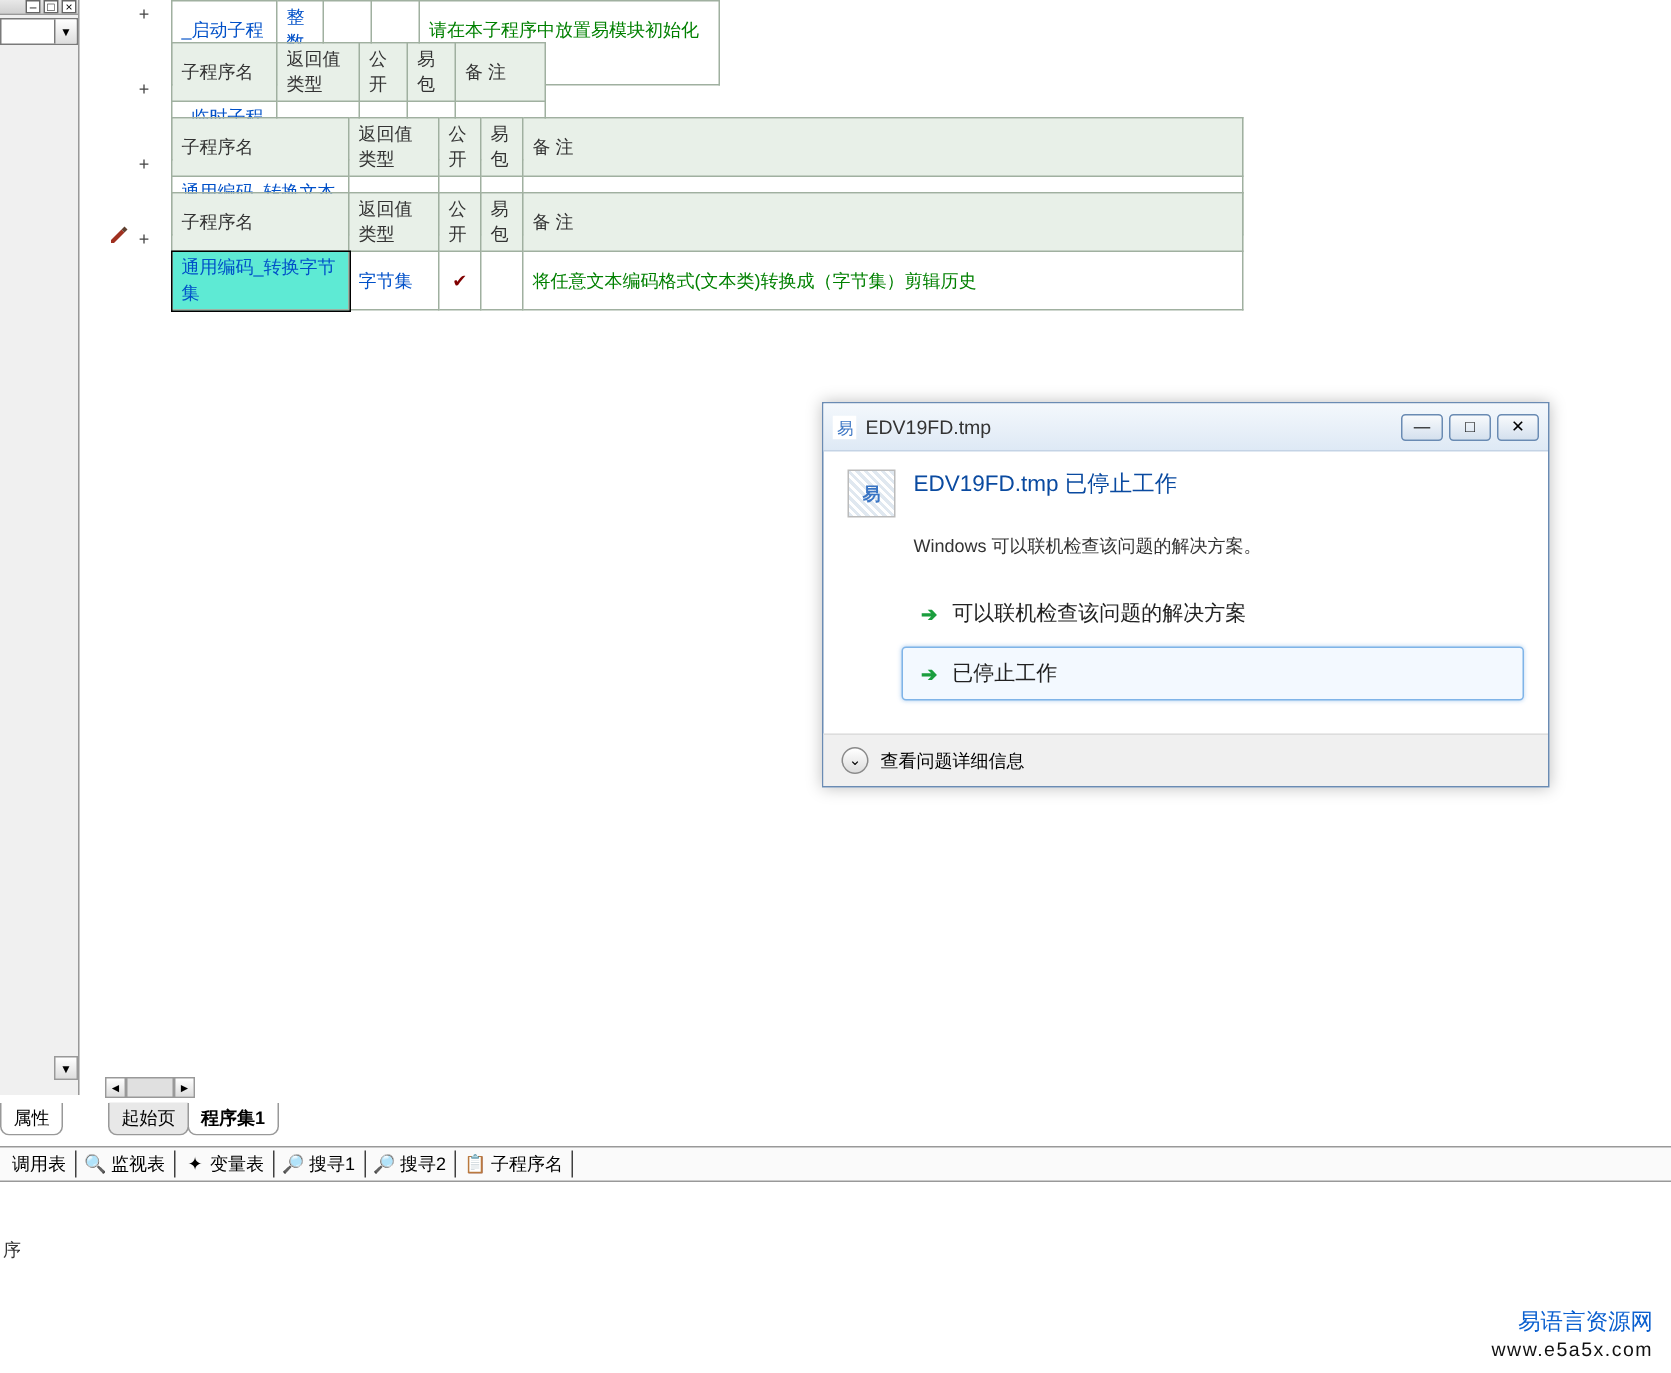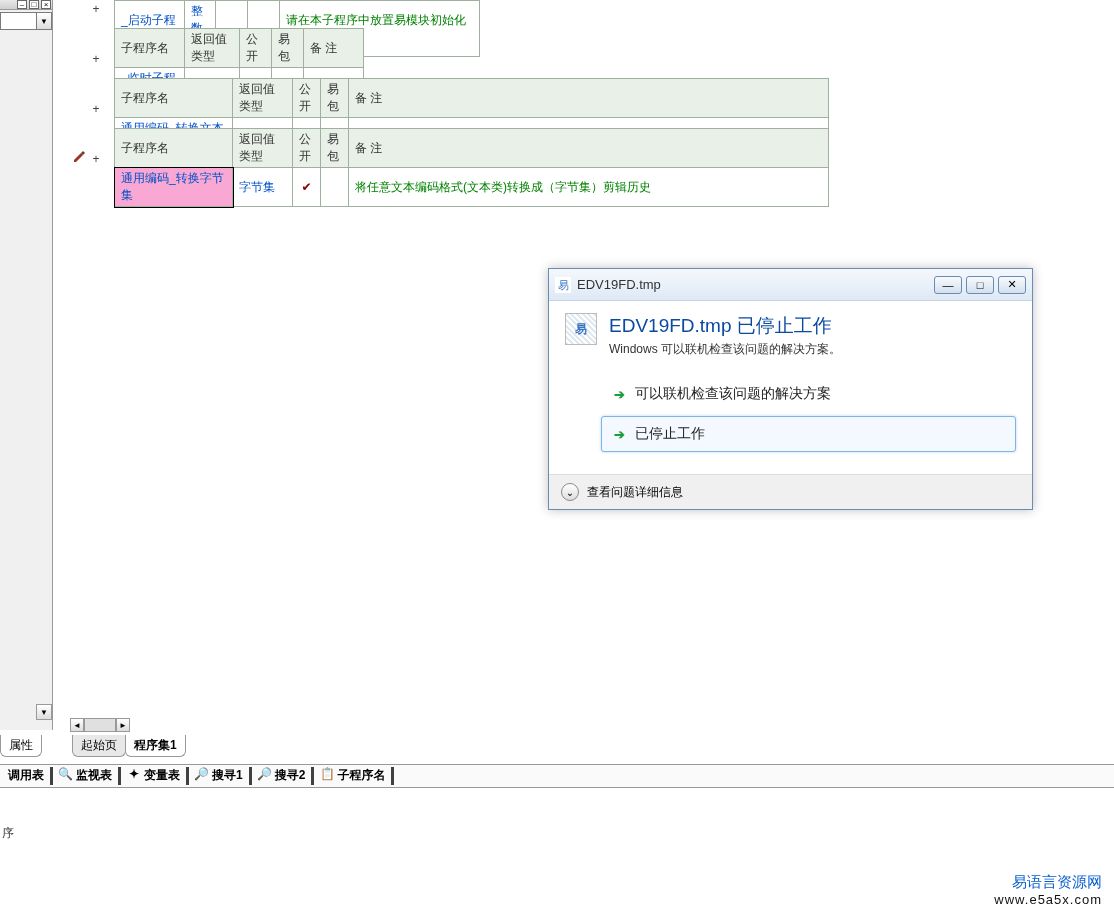--- a/index.html
+++ b/index.html
@@ -29,39 +29,39 @@
 .check { color: #800000; text-align: center;}
 
 .hscroll { position:absolute; left:70px; bottom:0; top:718px; width:60px; height:14px; display:flex;}
 .hscroll div { width:14px; height:14px; border:1px solid #999; background:linear-gradient(#fff,#ddd); display:flex;align-items:center;justify-content:center;font-size:8px;}
 
 .tabs-bottom { position:absolute; left:72px; top:735px; display:flex; font-size:12px;}
 .tabs-bottom .tab { padding: 2px 8px; border:1px solid #999; border-top:none; background:#e8e8e8; border-radius: 0 0 6px 6px; margin-right:-1px; cursor:pointer;}
 .tabs-bottom .tab.active { background:#fff; font-weight:bold;}
 
 .bottom-bar { position:absolute; left:0; top:764px; right:0; height:24px; border-top:1px solid #999; border-bottom:1px solid #999; display:flex; align-items:center; padding: 0 2px; gap:0; background:#fafafa;}
-.bottom-bar .item { display:flex; gap:3px; padding: 0 6px; border-right:3px solid #404040; height:18px; cursor:pointer;font-weight:bold;}
+.bottom-bar .item { display:flex; align-items:center; gap:3px; padding: 0 6px; border-right:1px solid #404040; height:18px; cursor:pointer;}
 .bottom-bar .icon { width:14px; height:14px; display:flex; align-items:center; justify-content:center;}
 
 .status-line { position:absolute; left:0; top:825px; font-size:12px; padding-left:2px; color:#333;}
 
 .watermark { position:absolute; right:12px; bottom:6px; text-align:right; font-size:13px; line-height:1.3;}
 .watermark .line1 { color:#0a5fcf; font-family: KaiTi, STKaiti, serif; font-size:15px;}
 .watermark .line2 { color:#111; letter-spacing:1px;}
 
 .dialog { position:absolute; left:548px; top:268px; width:485px; background:#fff; border:1px solid #6a8bb3; box-shadow: 0 0 10px rgba(0,0,0,.25); }
 .dialog-title { height:32px; background: linear-gradient(#f4f8fc,#dee9f5); display:flex; align-items:center; padding: 0 6px; border-bottom:1px solid #c4d3e5;}
 .dialog-title .icon { width:16px; height:16px; margin-right:6px;}
 .dialog-title .txt { flex:1; font-size:13px; color:#333;}
 .win-btns { display:flex; gap:4px;}
 .win-btns div { width:28px; height:18px; border:1px solid #6a8bb3; border-radius:3px; background:linear-gradient(#f8fafc,#d4e0ee); display:flex; align-items:center; justify-content:center; cursor:pointer; font-size:11px;}
 .dialog-body { padding: 12px 16px 18px 16px;}
 .dialog-body .row1 { display:flex; gap:12px; align-items:flex-start;}
 .dialog-body .appicon { width:32px; height:32px; border:1px solid #bbb; background: repeating-linear-gradient(45deg,#e0e8f0,#e0e8f0 2px,#fff 2px,#fff 4px); display:flex;align-items:center;justify-content:center; color:#3a75c4; font-weight:bold;}
-.dialog-body .heading { color:#0a4aa0; font-size:19px; margin-bottom:2px;}
+.dialog-body .heading { color:#0a4aa0; font-size:15px; margin-bottom:24px;}
 .dialog-body .sub { color:#333; font-size:12px; margin-bottom:18px;}
 .action-btn { display:flex; align-items:center; gap:10px; padding:8px 12px; border:1px solid transparent; border-radius:3px; cursor:pointer; font-size:14px; color:#222; margin-left:36px; margin-bottom:4px;}
 .action-btn.highlight { border:1px solid #7fb4e8; background:#f3f9ff; box-shadow:0 0 3px rgba(80,150,220,.4);}
 .action-btn .arrow-icon { color:#1b9e3e; font-size:13px; font-weight:bold;}
 .dialog-footer { border-top:1px solid #ddd; background:#f0f0f0; padding:8px 12px; display:flex; align-items:center; gap:8px;}
 .dialog-footer .chev { width:18px;height:18px;border:1px solid #8a8a8a;border-radius:50%;background:linear-gradient(#fff,#ddd);display:flex;align-items:center;justify-content:center;font-size:10px;cursor:pointer;}
 </style>
 </head>
 <body>
 
@@ -145,21 +145,21 @@
   <table class="tbl" style="top:128px">
     <tbody>
         <tr>
       <th style="width:118px">子程序名</th>
       <th style="width:60px">返回值类型</th>
       <th style="width:28px">公开</th>
       <th style="width:28px">易包</th>
       <th style="width:480px">备  注</th>
     </tr>
     <tr>
-      <td class="blue-text" style="background:#f9a8d4;outline:1px solid #000">通用编码_转换字节集</td>
+      <td class="blue-text" style="background:#5eead4;outline:1px solid #000">通用编码_转换字节集</td>
       <td class="blue-text">字节集</td>
       <td class="check">✔</td>
       <td></td>
       <td class="green-text">将任意文本编码格式(文本类)转换成（字节集）剪辑历史</td>
     </tr>
   </tbody>
     </table>
 </div>
 
 <div class="hscroll">

